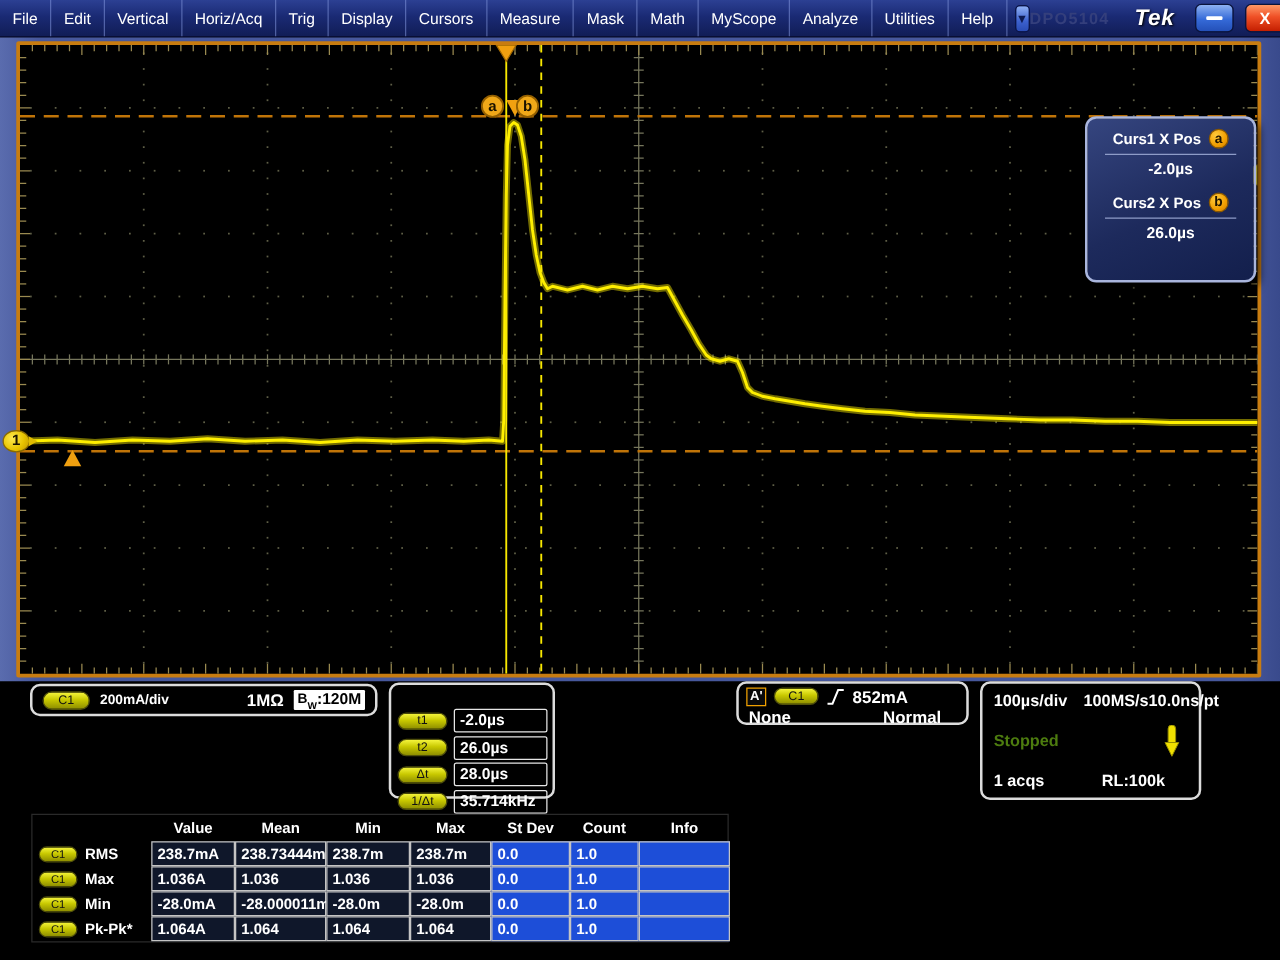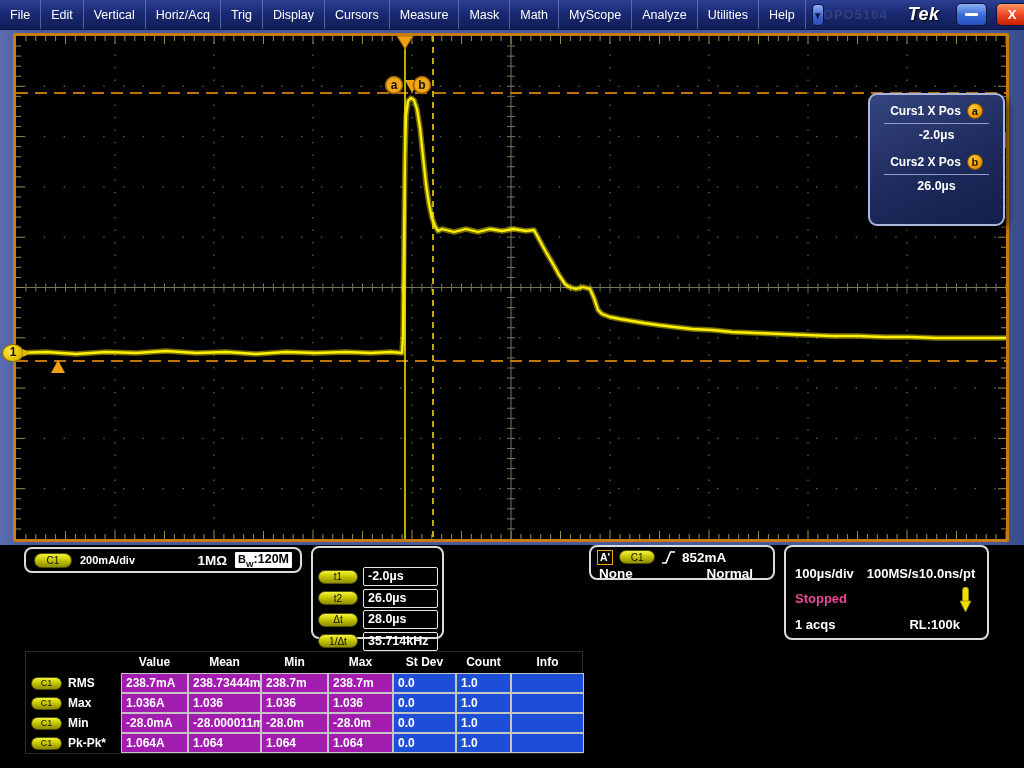--- a/index.html
+++ b/index.html
@@ -86,41 +86,41 @@
   .curs-row .badge-oval { width:40px; height:14px; font-size:10px; flex:none; }
   .curs-val { flex:1; border:1.5px solid #e6e6e6; border-radius:2px; height:19px;
     font-size:12.5px; padding:0 0 0 4px; line-height:17px; }
   .trig-panel { left:589px; top:545px; width:186px; height:35px; padding:1px 6px 0 6px; }
   .trig-line1 { display:flex; align-items:center; gap:6px; height:18px; }
   .aux-badge { border:1.5px solid #f0a000; color:#fff; font-size:10.5px; font-weight:bold;
     padding:0 2px; height:15px; line-height:13px; background:#0a0a0a; }
   .trig-panel .badge-oval { width:36px; height:14px; font-size:10px; }
   .trig-level { font-size:13.5px; }
   .trig-line2 { display:flex; justify-content:space-between; font-size:13.5px; padding:0 14px 0 2px; }
-  .acq-panel { left:784px; top:545px; width:205px; height:95px;
-    display:flex; flex-direction:column; justify-content:space-between; padding:16px 9px 4px 9px; }
+  .acq-panel { left:784px; top:545px; width:177px; height:95px;
+    display:flex; flex-direction:column; justify-content:space-between; padding:3px 9px 4px 9px; }
   .acq-row { display:flex; align-items:center; font-size:13px; height:20px; position:relative; }
   .acq-rate { margin-left:13px; }
   .acq-res { margin-left:auto; padding-right:4px; }
-  .status-stopped { color:#ec4899; }
+  .status-stopped { color:#4d7c0f; }
   .pin-icon { position:absolute; right:6px; top:-2px; }
   .acq-rl { margin-left:auto; padding-right:18px; }
   .acq-date { margin-left:16px; }
   .acq-time { margin-left:auto; color:#ff9a00; }
   
   .meas-table { position:absolute; left:25px; top:651px; width:558px; color:#fff;
     font-weight:bold; border:1px solid #2a2a2a; }
   .m-grid { display:grid; grid-template-columns:95px 67px 73px 67px 65px 63px 55px 73px; }
   .mh { font-size:12px; text-align:center; height:21px; line-height:21px; }
   .ml { display:flex; align-items:center; gap:6px; padding-left:5px; height:20px; }
   .ml .badge-oval { width:31px; height:13px; font-size:9px; flex:none; }
   .ml-name { font-size:12px; }
   .md { border:1px solid #c4c4c4; font-size:12px; padding:0 0 0 4px; height:20px; line-height:18px;
     background:#1d4ed8; }
-  .md.shade { background:#a21caf; }
+  .md.shade { background:#0f172a; }
 </style>
 </head>
 <body>
 
 <div class="screen">
 
   <div class="menubar">
     <div id="menu-items" style="display:flex;">
         <div class="menu-item">File</div>
         <div class="menu-item">Edit</div>

